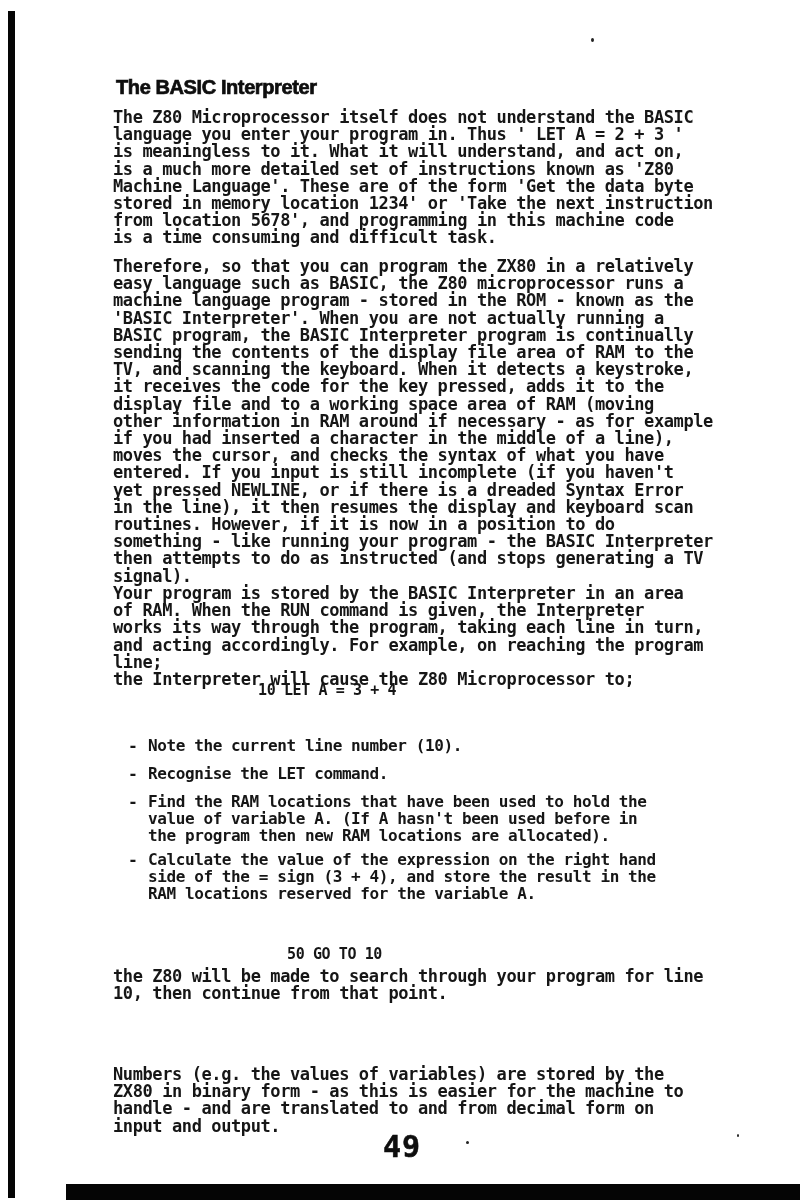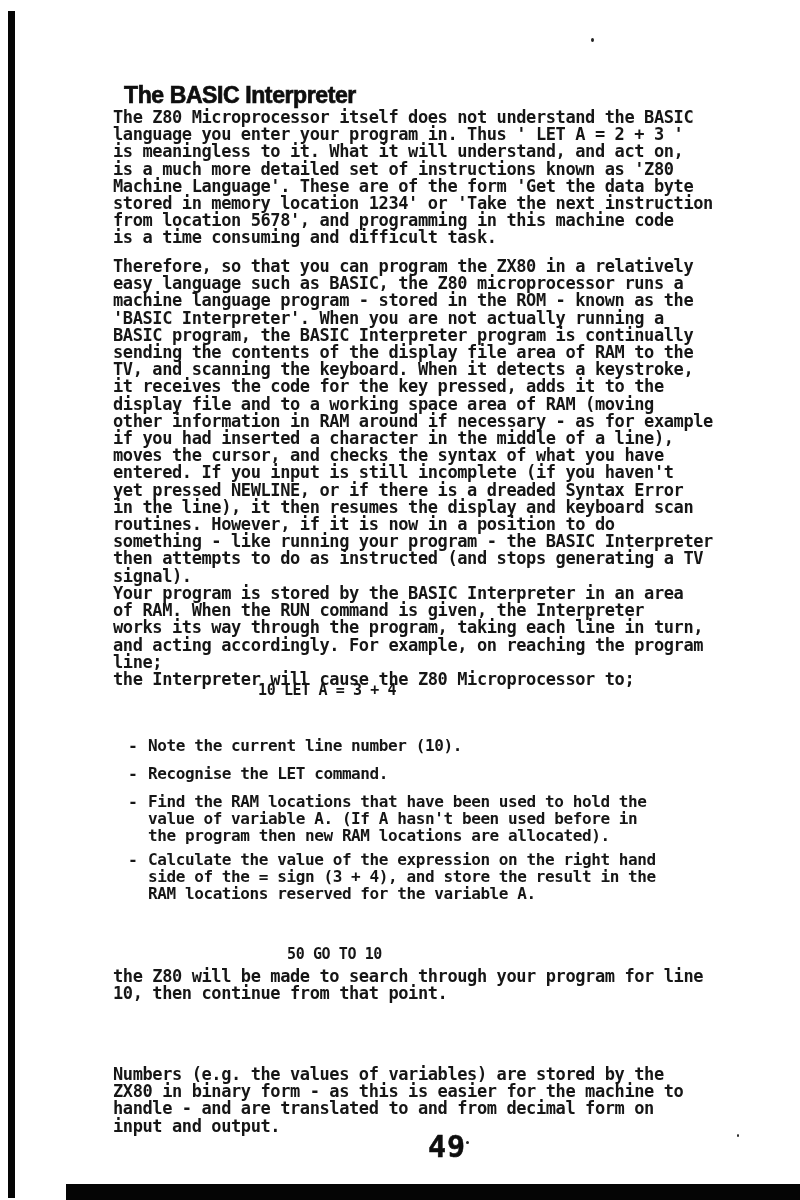--- a/index.html
+++ b/index.html
@@ -17,24 +17,24 @@
   }
   .block {
     position: absolute;
     white-space: pre;
     font-size: 17px;
     line-height: 17.2px;
     letter-spacing: -0.4px;
   }
   .heading {
     position: absolute;
-    margin: 12px;
+    margin: 4px;
     font-family: "Liberation Sans", sans-serif;
     font-weight: 700;
-    font-size: 23px;
+    font-size: 20px;
     line-height: 26px;
     letter-spacing: -0.4px;
     color: #0e0e0e;
     -webkit-text-stroke: 0.7px #0e0e0e;
     white-space: pre;
   }
   .codeline {
     position: absolute;
     white-space: pre;
     font-size: 15px;
@@ -69,21 +69,20 @@
   .speck-2 { left: 466px; top: 1141px; width: 3px; height: 3px; }
   .speck-3 { left: 737px; top: 1134px; width: 2px; height: 3px; }
   .pagenum {
     position: absolute;
     left: 383px; top: 1131px;
     font-size: 30px;
     line-height: 32px;
     font-weight: 700;
     letter-spacing: 1px;
     color: #0e0e0e;
-    margin-left: 45px;
     -webkit-text-stroke: 0.5px #0e0e0e;
   }
 </style>
 </head>
 <body>
 
 <div class="page">
 
   <div class="edge edge-left"></div>
   <div class="edge edge-bottom"></div>

